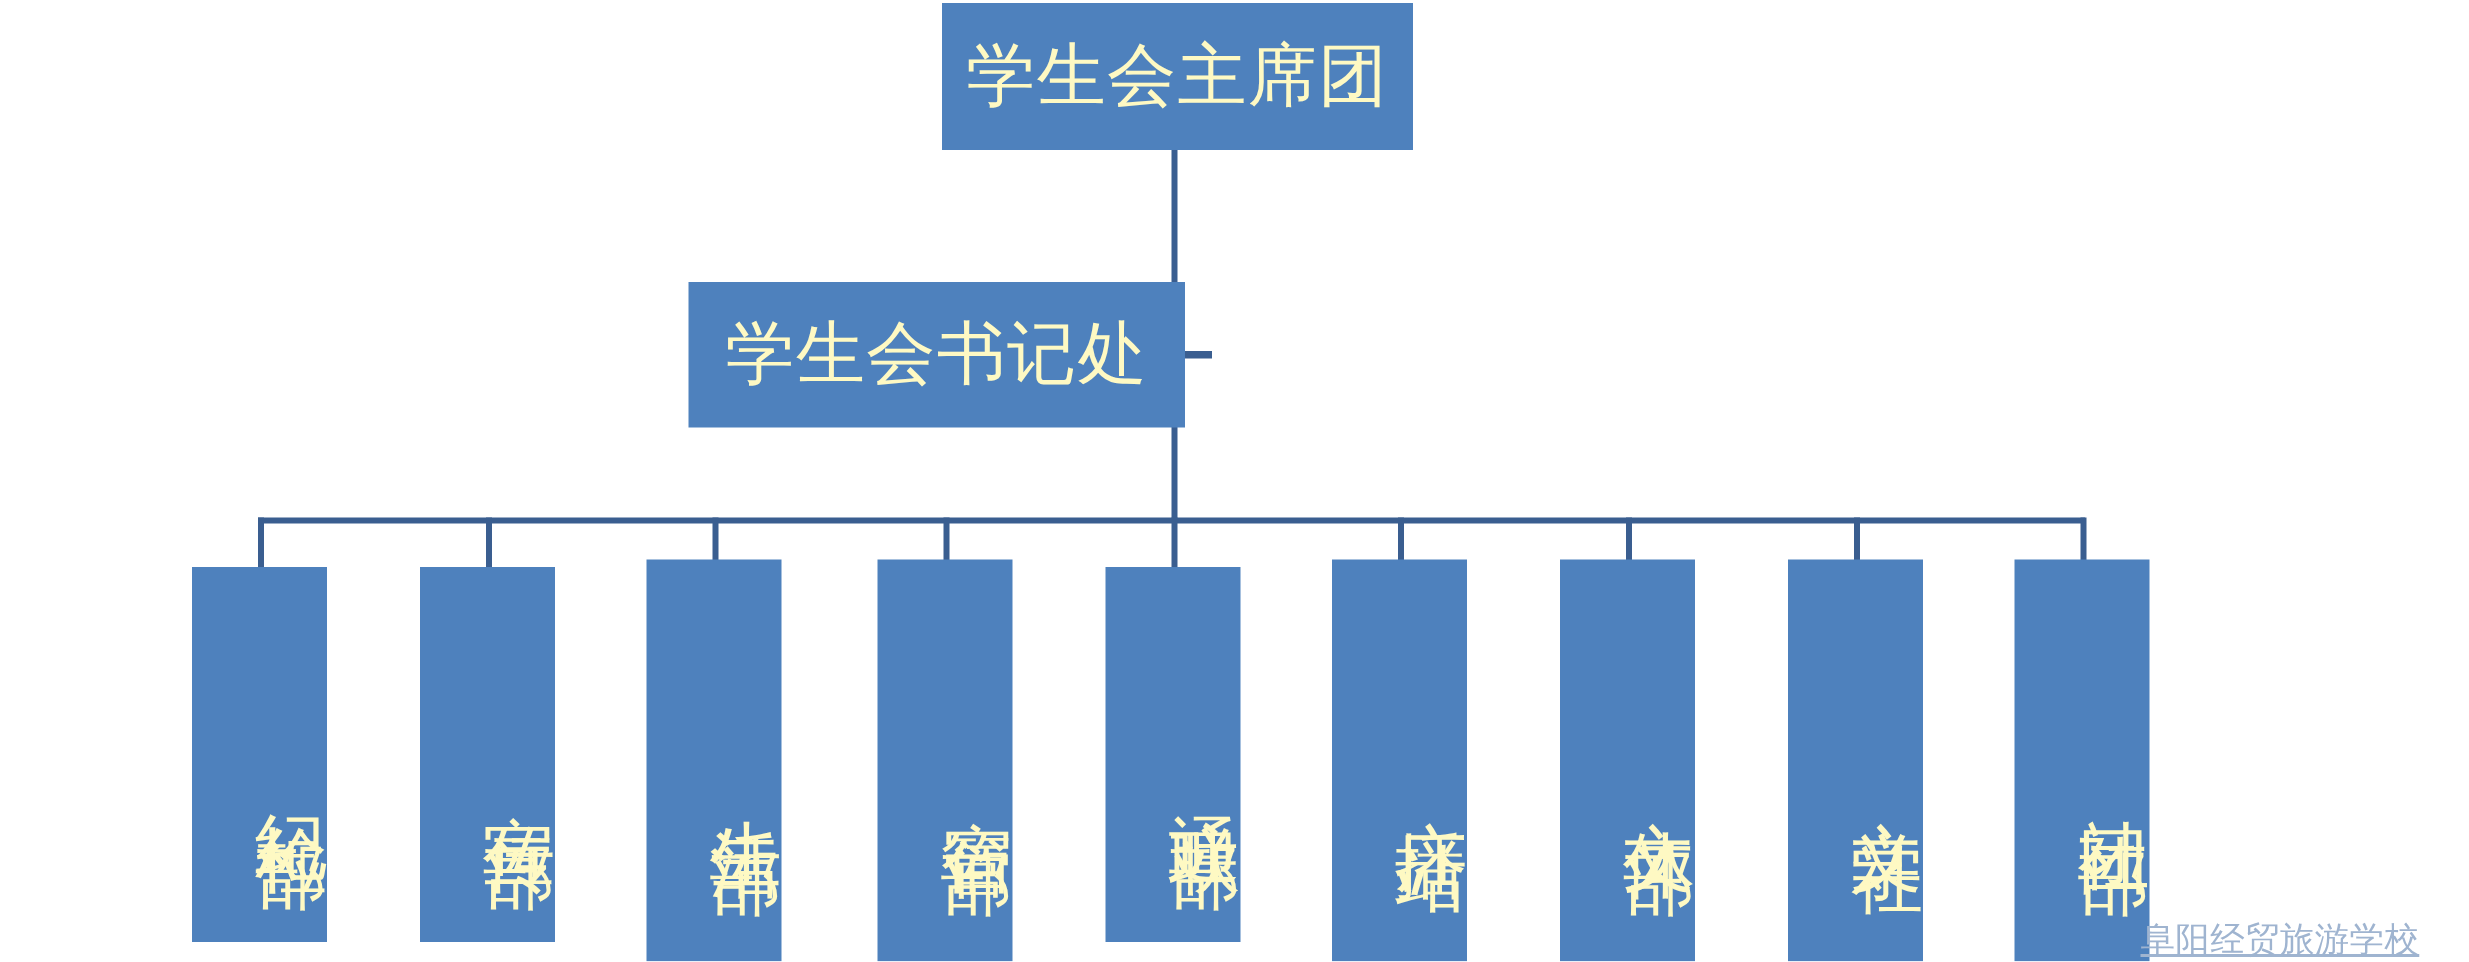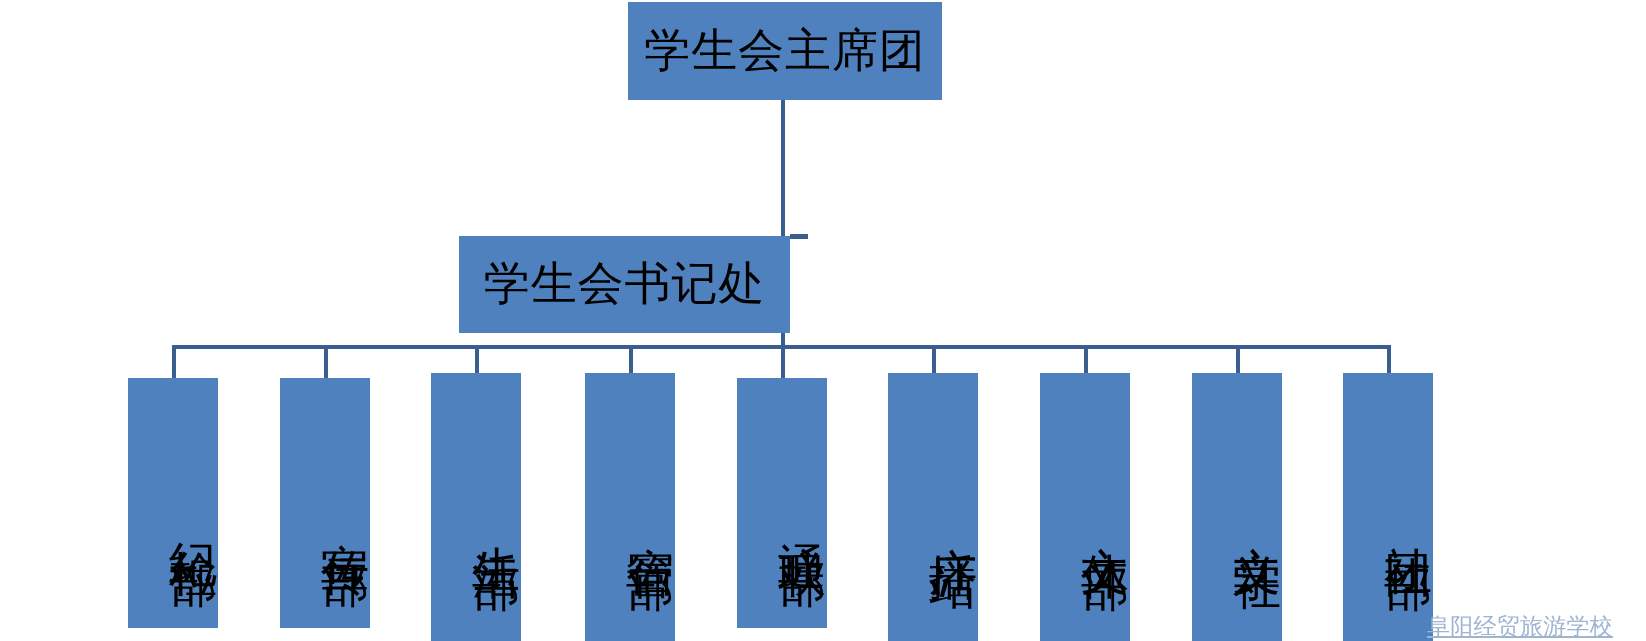--- a/index.html
+++ b/index.html
@@ -15,21 +15,21 @@
     width: 1646px;
     height: 641px;
     background: #ffffff;
     overflow: hidden;
   }
 
   
   .node {
     position: absolute;
     background: #4E81BD;
-    color: #000000;
+    color: #fef9c3;
     display: flex;
     align-items: center;
     justify-content: center;
     box-sizing: border-box;
     line-height: 1.05;
     text-align: right;
     letter-spacing: 0.02em;
   }
 
   .node-top {
@@ -73,21 +73,21 @@
 <body>
 
 <div id="chart-canvas">
 
   <div class="node node-top" style="left:628px; top:2px; width:314px; height:98px;">
     <span>学生会主席团</span>
   </div>
 
   <div class="line line-v" style="left:781px; top:100px; width:4px; height:247px;"></div>
 
-  <div class="node node-mid" style="left:459px; top:188px; width:331px; height:97px;margin-top:48px;">
+  <div class="node node-mid" style="left:459px; top:188px; width:331px; height:97px;">
     <span>学生会书记处</span>
   </div>
 
   <div class="line line-h" style="left:790px; top:234px; width:18px; height:5px;"></div>
 
   <div class="line line-h" style="left:172px; top:345px; width:1218px; height:4px;"></div>
 
   <div class="line line-v" style="left:172px; top:345px; height:35px;"></div>
   <div class="line line-v" style="left:324px; top:345px; height:35px;"></div>
   <div class="line line-v" style="left:475px; top:345px; height:35px;"></div>

